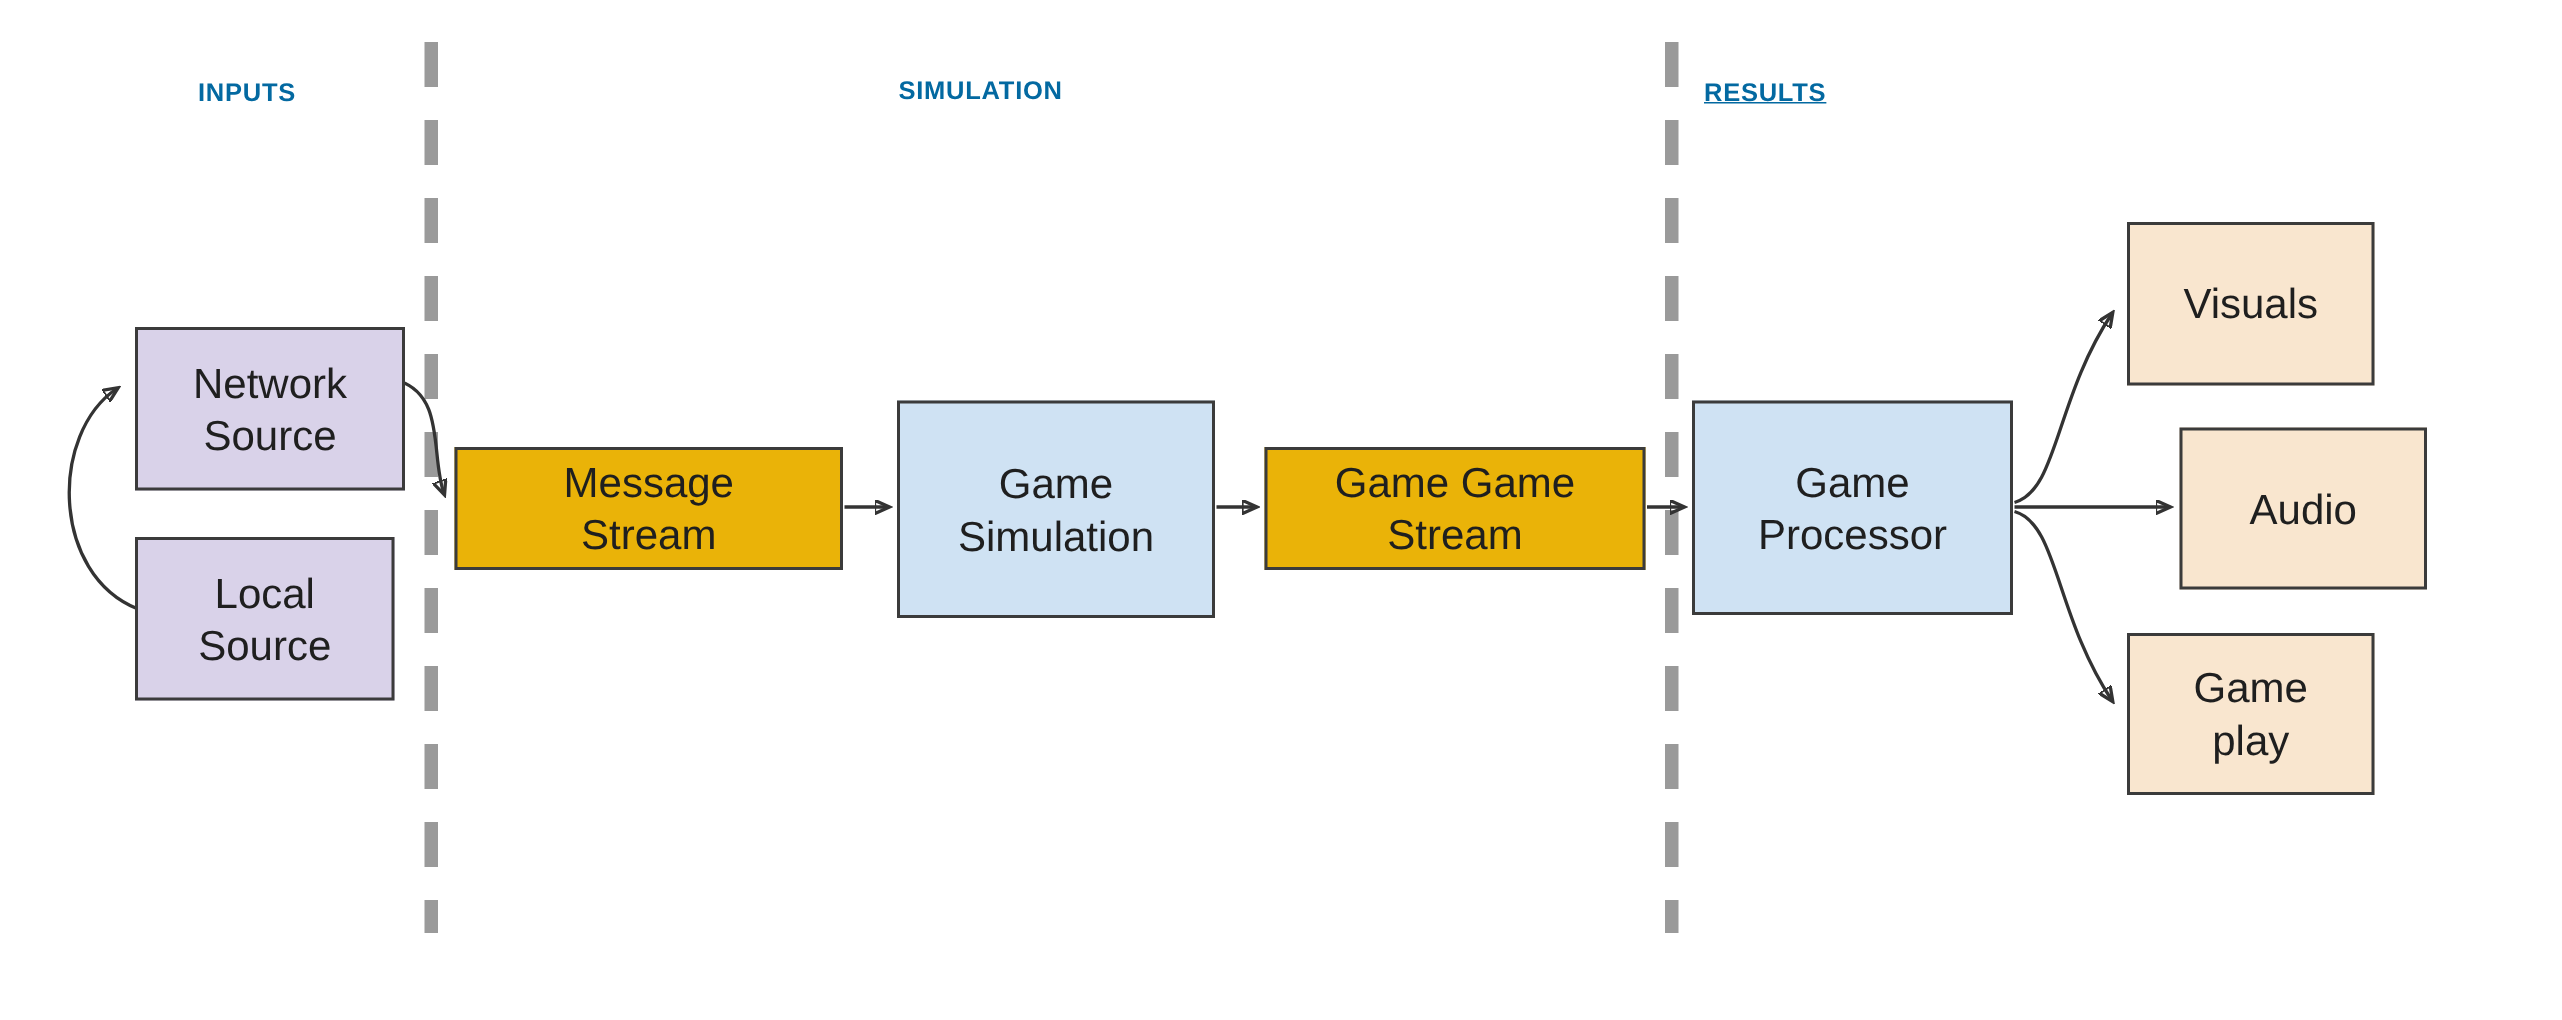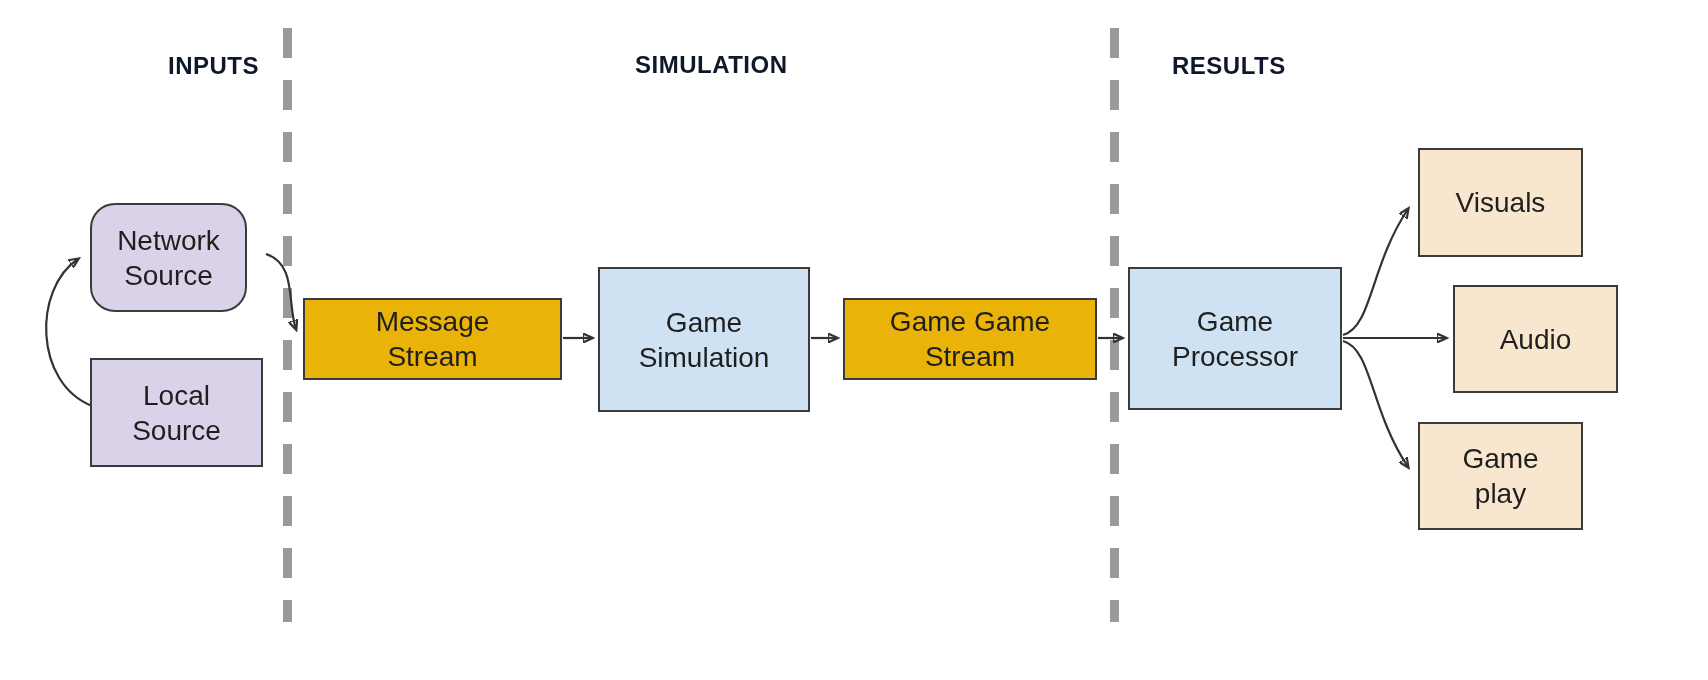--- a/index.html
+++ b/index.html
@@ -5,47 +5,47 @@
   html,body{margin:0;padding:0;}
   body{
     width:1708px;height:680px;background:#ffffff;
     font-family:"Liberation Sans", sans-serif;
     position:relative;overflow:hidden;
   }
   .canvas{position:absolute;left:0;top:0;width:1708px;height:680px;}
 
   .section-header{
     position:absolute;
-    font-size:24px;font-weight:700;color:#0f172a;
-    letter-spacing:.5px;white-space:nowrap;margin-left:36px;
+    font-size:17px;font-weight:700;color:#0369a1;
+    letter-spacing:.5px;white-space:nowrap;
   }
   #hdr-inputs{left:132px;top:52px;}
   #hdr-simulation{left:599px;top:51px;}
-  #hdr-results{left:1136px;top:52px;}
+  #hdr-results{left:1136px;top:52px;text-decoration:underline;}
 
   .divider{
     position:absolute;top:28px;height:594px;width:9px;
     background:repeating-linear-gradient(to bottom,#9a9a9a 0 30px,transparent 30px 52px);
   }
   #divider-1{left:283px;}
   #divider-2{left:1110px;}
 
   .node{
     position:absolute;box-sizing:border-box;
     border:2px solid #3b3b3b;
     display:flex;align-items:center;justify-content:center;
     text-align:center;font-size:28px;line-height:35px;color:#1f1f1f;
     white-space:pre-line;
   }
   .fill-source{background:#d9d2e9;}
   .fill-stream{background:#eab308;}
   .fill-process{background:#cfe2f3;}
   .fill-result{background:#f9e6cf;}
 
-  #node-network-source{left:90px;top:203px;width:157px;height:109px;border-radius:25px;}
+  #node-network-source{left:90px;top:218px;width:180px;height:109px;}
   #node-local-source{left:90px;top:358px;width:173px;height:109px;}
   #node-message-stream{left:303px;top:298px;width:259px;height:82px;}
   #node-game-simulation{left:598px;top:267px;width:212px;height:145px;}
   #node-game-event-stream{left:843px;top:298px;width:254px;height:82px;}
   #node-game-processor{left:1128px;top:267px;width:214px;height:143px;}
   #node-visuals{left:1418px;top:148px;width:165px;height:109px;}
   #node-audio{left:1453px;top:285px;width:165px;height:108px;}
   #node-game-play{left:1418px;top:422px;width:165px;height:108px;}
 
   svg.arrows{position:absolute;left:0;top:0;pointer-events:none;}

